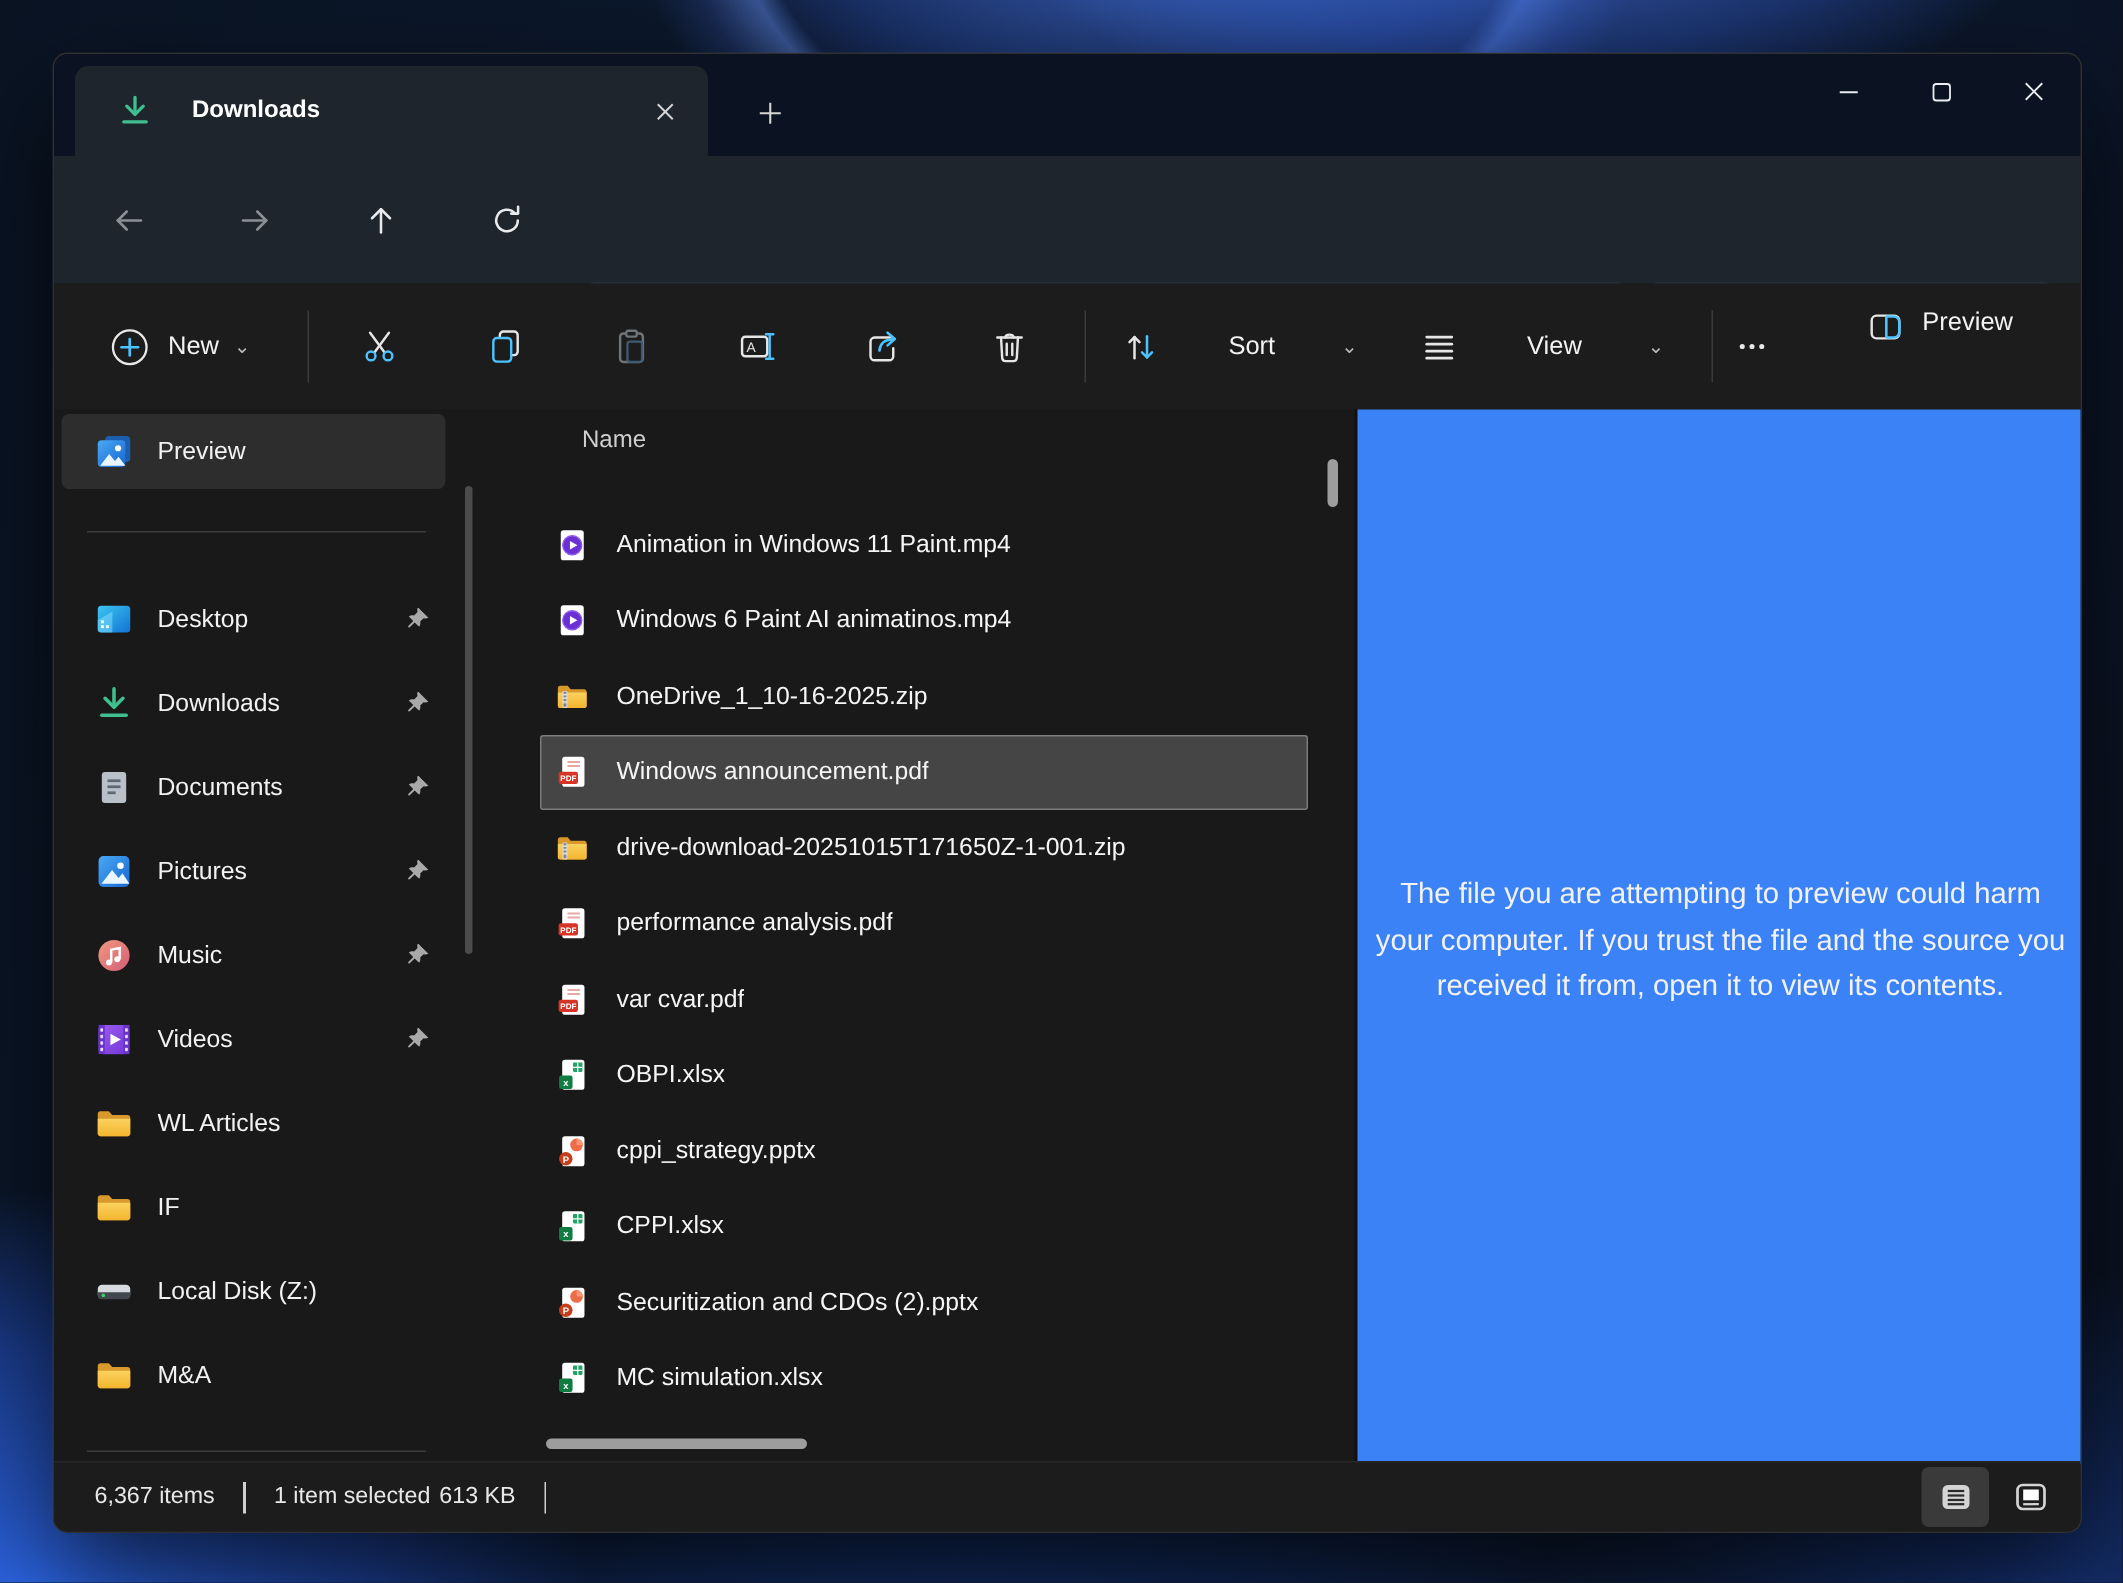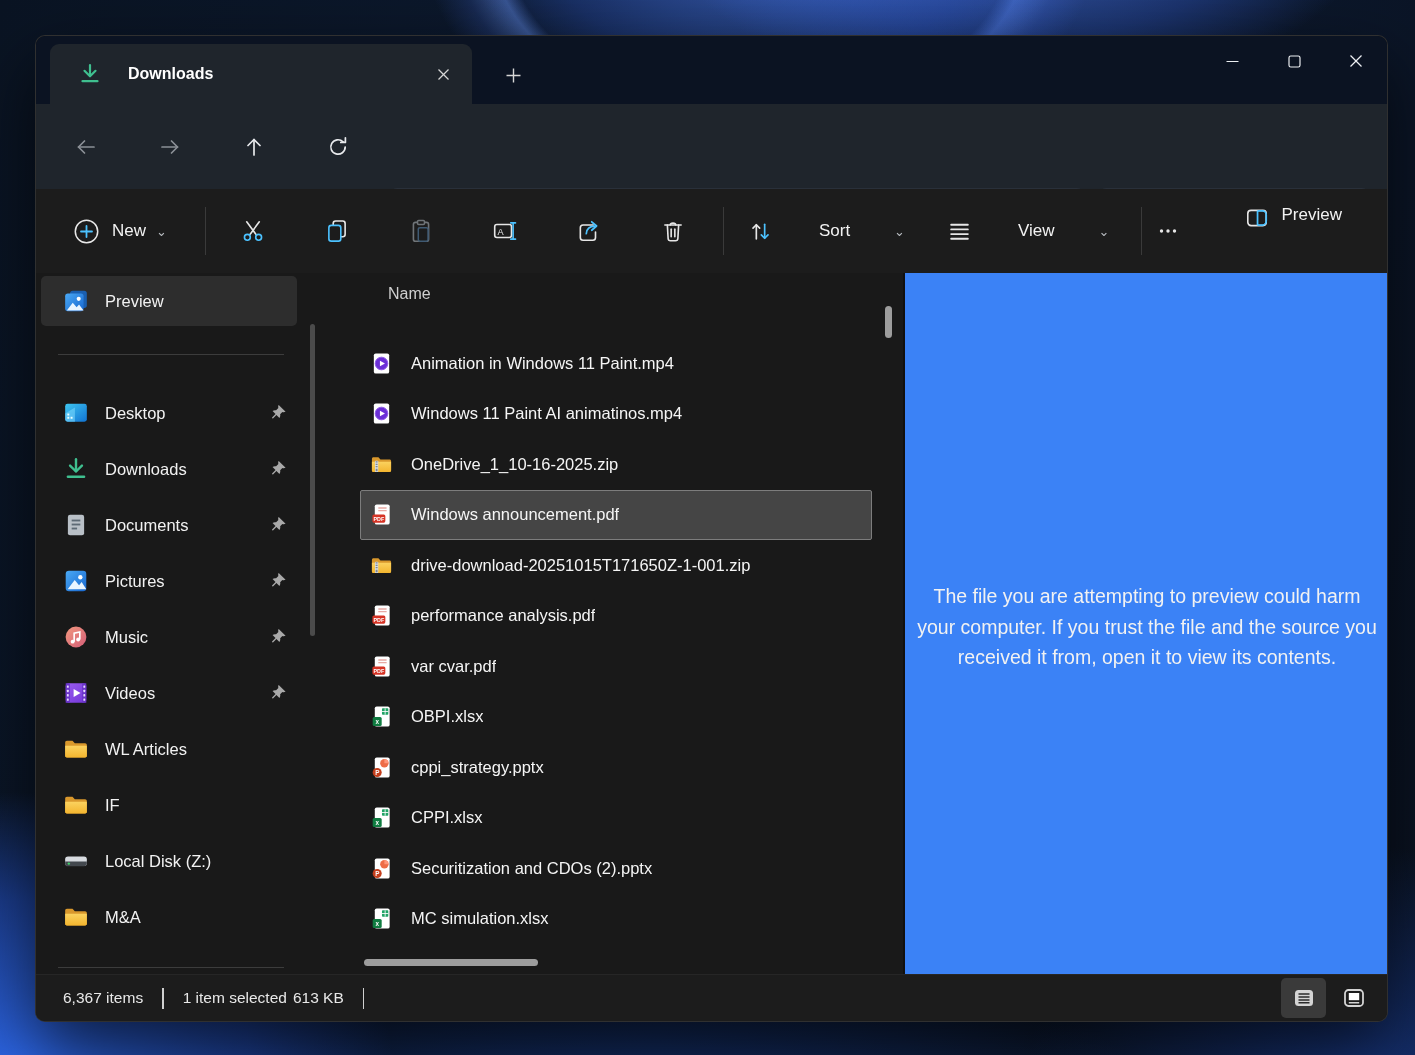--- a/index.html
+++ b/index.html
@@ -593,21 +593,21 @@
               </svg>
             </span>
           <span class="f-name">Animation in Windows 11 Paint.mp4</span>
         </div>
         <div class="row">
           <span class="f-ico">
               <svg width="23" height="23">
                 <use href="#sym-video-file"></use>
               </svg>
             </span>
-          <span class="f-name">Windows 11 Paint AI animatinos.mp4</span>
+          <span class="f-name">Windows 6 Paint AI animatinos.mp4</span>
         </div>
         <div class="row">
           <span class="f-ico">
               <svg width="23" height="23">
                 <use href="#sym-zip"></use>
               </svg>
             </span>
           <span class="f-name">OneDrive_1_10-16-2025.zip</span>
         </div>
         <div class="row selected">

